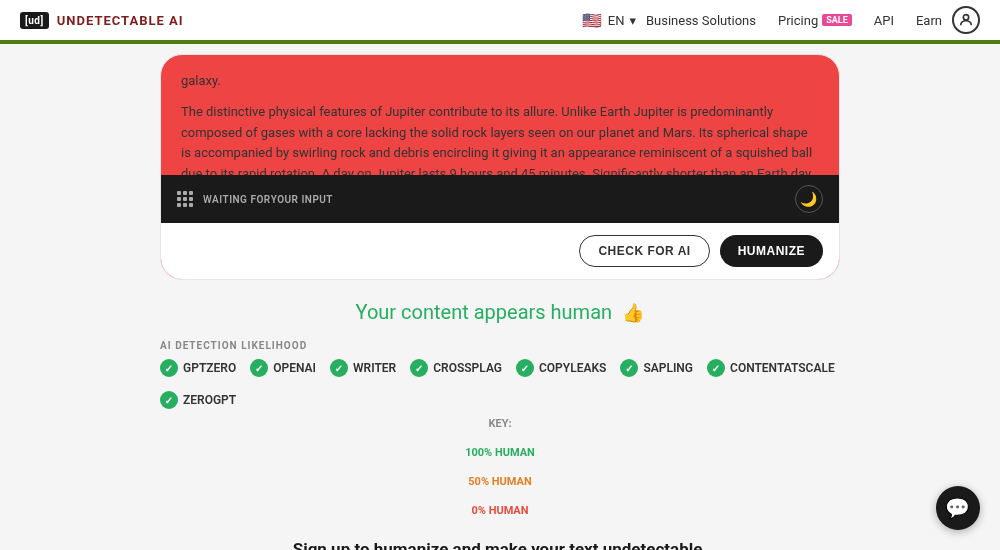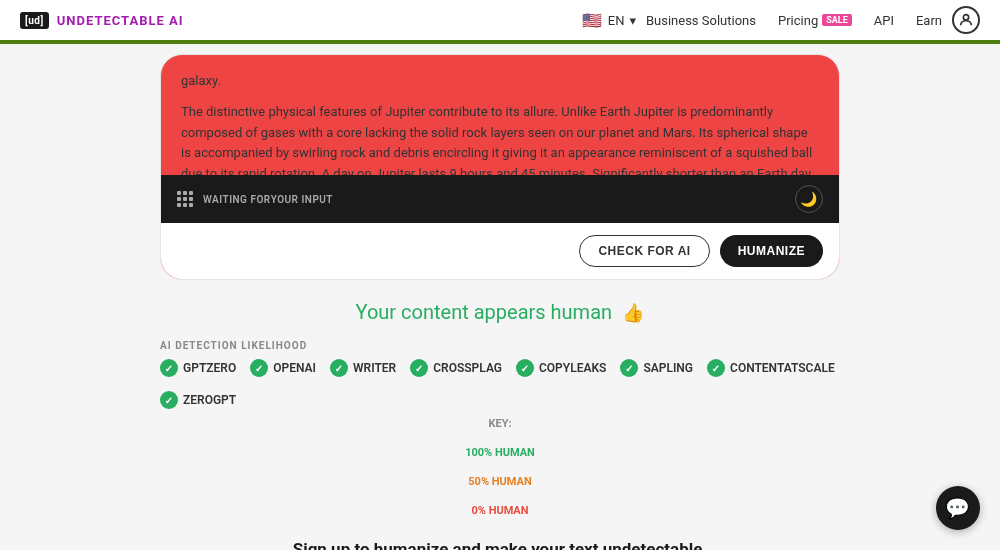--- a/index.html
+++ b/index.html
@@ -34,21 +34,21 @@
       color: #fff;
       font-size: 10px;
       font-weight: 700;
       padding: 3px 5px;
       border-radius: 3px;
       letter-spacing: 0.5px;
     }
     .nav-logo-text {
       font-size: 13px;
       font-weight: 700;
-      color: #a21caf;
+      color: #7f1d1d;
       letter-spacing: 1px;
       text-transform: uppercase;
     }
     .nav-spacer { flex: 1; }
     .nav-links {
       display: flex;
       align-items: center;
       gap: 22px;
     }
     .nav-link {

